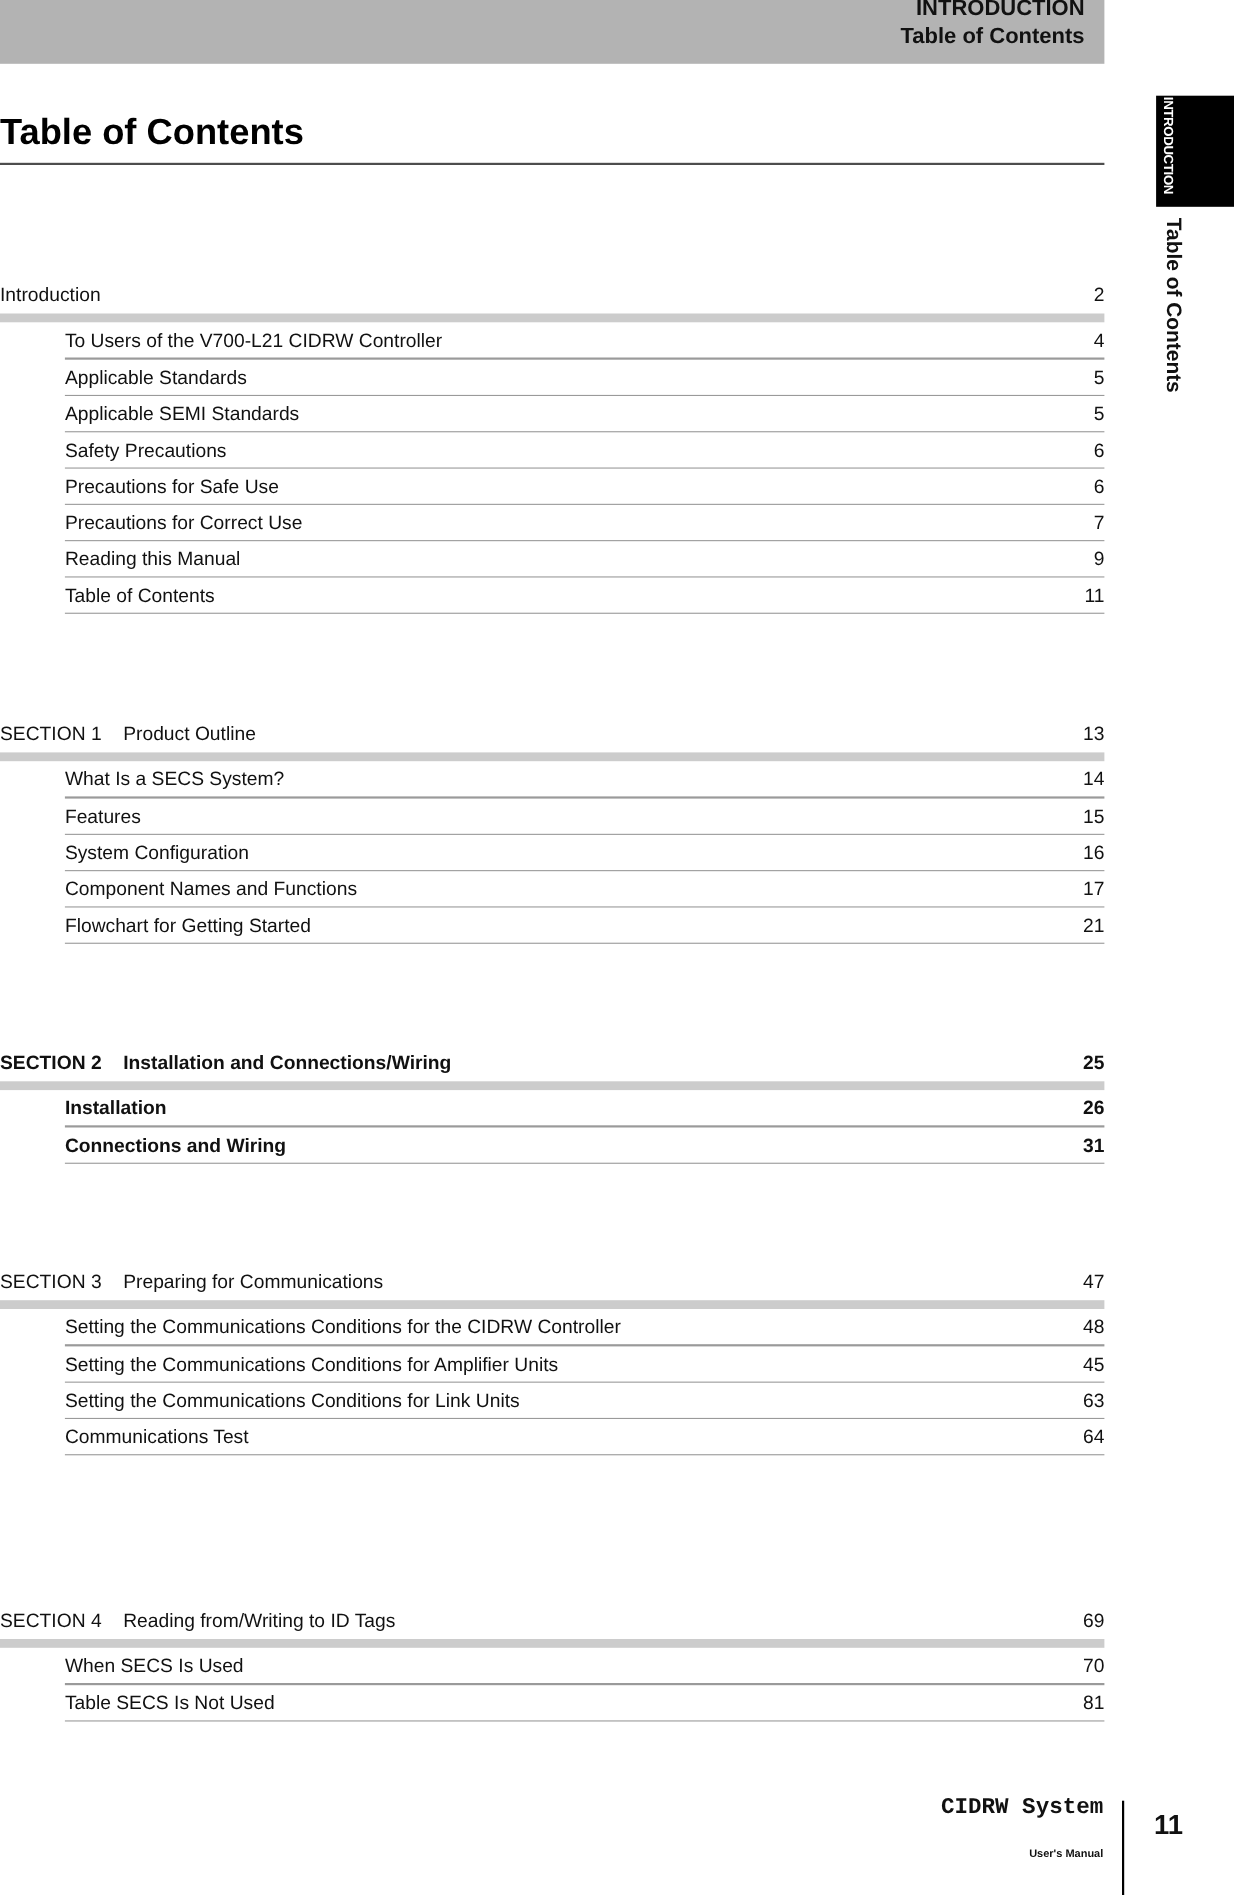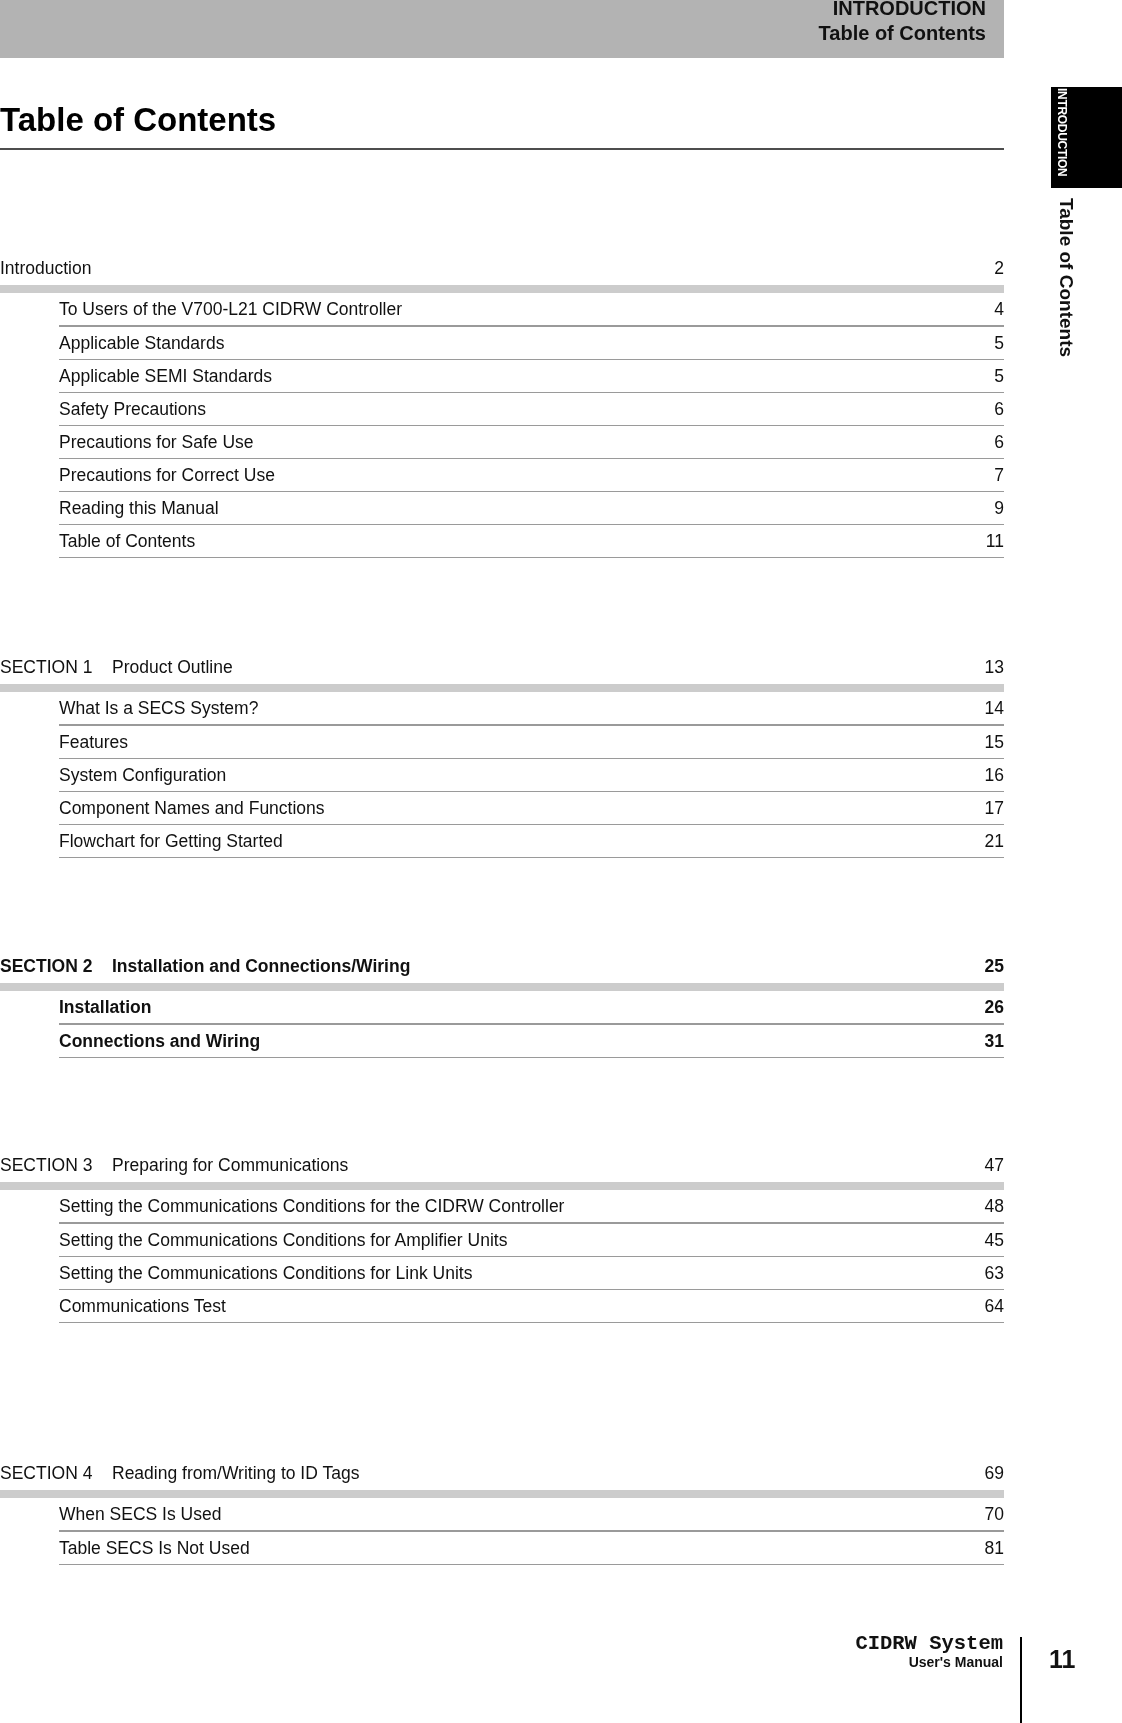--- a/index.html
+++ b/index.html
@@ -157,23 +157,24 @@
     }
     .footer-brand .brand-name {
       font-weight: bold;
       font-size: 20.5px;
       line-height: 22px;
       display: block;
       font-family: Liberation Mono, monospace;
     }
     .footer-brand .brand-sub {
       font-weight: bold;
-      font-size: 14px;
+      font-size: 10px;
       line-height: 14px;
       display: block;
+      margin-top: 24px;
     }
     .footer-divider {
       position: absolute;
       left: 1020px;
       top: 1637px;
       width: 2px;
       height: 86px;
       background: #000;
     }
     .page-number {

